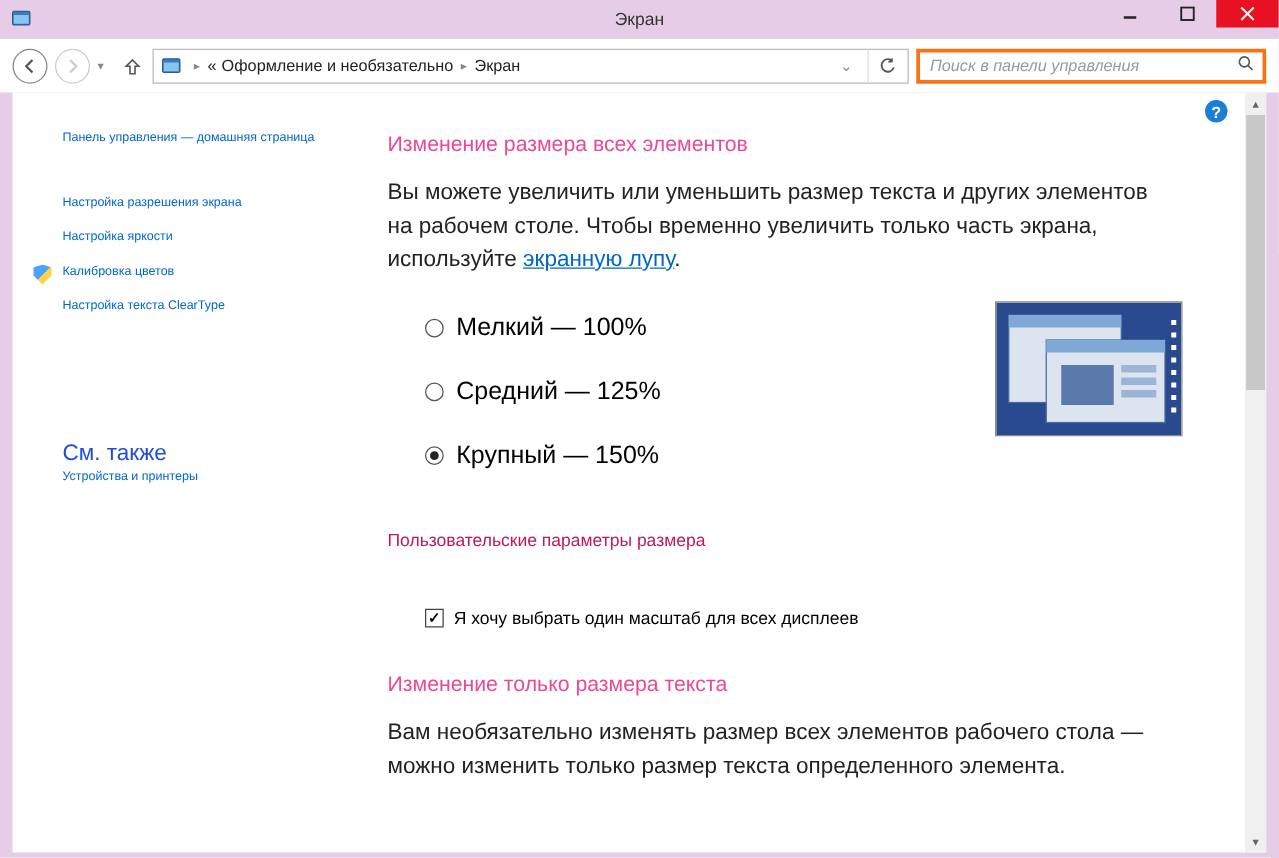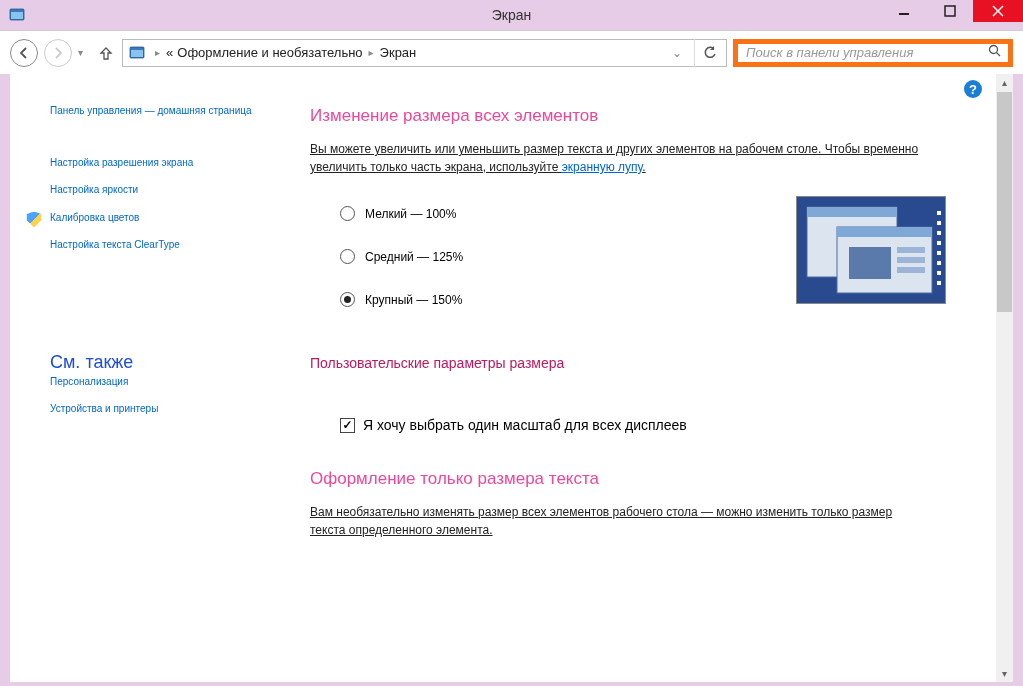--- a/index.html
+++ b/index.html
@@ -71,21 +71,21 @@
   }
   .breadcrumb .bc-icon { width: 22px; height: 22px; display:flex; align-items:center; justify-content:center; margin-left:2px;}
   .breadcrumb .sep { color: #888; font-size: 10px; padding: 0 2px;}
   .bc-dropdown { margin-left: auto; display:flex; align-items:center; gap:8px; padding-right:6px;}
   .refresh-btn {
     width: 30px; height: 28px; display:flex; align-items:center; justify-content:center;
     border-left: 1px solid #ddd; color: #555;
   }
   .search-box {
     width: 280px; height: 28px;
-    border: 5px solid #f97316;
+    border: 3px solid #f97316;
     display: flex; align-items: center;
     padding: 0 6px;
     color: #888;
     font-style: italic;
     position: relative;
   }
   .search-box input {
     flex:1; border:none; outline:none; font-size:13px; color:#222; font-style:italic; background:transparent;
   }
   .search-box input::placeholder { color:#999; font-style:italic; }
@@ -129,31 +129,30 @@
     background:#1b7fd6; color:#fff; font-size:13px; font-weight:bold;
     display:flex; align-items:center; justify-content:center;
   }
   .main h2 {
     color: #ec4899;
     font-size: 17px;
     font-weight: 400;
     margin: 8px 0 14px 0;
   }
   .main p {
-    font-size: 12px;
+    font-size: 18px;
     line-height: 1.5;
     margin: 0 0 12px 0;
     color: #222;
     max-width: 610px;
-    text-decoration: underline;
   }
   .link-inline { color: #0066cc; text-decoration: underline; cursor:pointer; }
   .options-row { display:flex; align-items:flex-start; gap: 30px; margin-top: 20px;}
   .radio-group { padding-left: 30px; padding-top: 10px; }
-  .radio-item { display:flex; align-items:center; gap:10px; margin-bottom: 28px; font-size:12px;}
+  .radio-item { display:flex; align-items:center; gap:10px; margin-bottom: 28px; font-size:20px;}
   .radio-circle {
     width:15px; height:15px; border-radius:50%;
     border:1.5px solid #555; display:flex; align-items:center; justify-content:center;
     flex-shrink:0;
   }
   .radio-circle.checked::after {
     content:""; width:7px; height:7px; border-radius:50%; background:#222;
   }
   .preview-box {
     width: 150px; height: 108px;
@@ -263,21 +262,20 @@
 <div class="content-area">
   <div class="sidebar">
     <div class="sidebar-link">Панель управления — домашняя страница</div>
     <div style="height:24px;"></div>
     <div class="sidebar-link">Настройка разрешения экрана</div>
     <div class="sidebar-link">Настройка яркости</div>
     <div class="sidebar-link with-shield">Калибровка цветов</div>
     <div class="sidebar-link">Настройка текста ClearType</div>
 
     <div class="sidebar-heading" style="margin-top:100px;">См. также</div>
-    <div class="sidebar-link">Персонализация</div>
     <div class="sidebar-link">Устройства и принтеры</div>
   </div>
 
   <div class="main">
     <div class="help-icon">?</div>
     <h2>Изменение размера всех элементов</h2>
     <p>
       <span>Вы можете увеличить или уменьшить размер текста и других элементов на рабочем столе. Чтобы временно увеличить только часть экрана, используйте </span><span class="link-inline">экранную лупу</span><span>.</span>
     </p>
 
@@ -321,21 +319,21 @@
       </div>
     </div>
 
     <div class="custom-link">Пользовательские параметры размера</div>
 
     <div class="checkbox-row">
       <span class="checkbox">✓</span>
       <span>Я хочу выбрать один масштаб для всех дисплеев</span>
     </div>
 
-    <h2 style="margin-top:36px;">Оформление только размера текста</h2>
+    <h2 style="margin-top:36px;">Изменение только размера текста</h2>
     <p>Вам необязательно изменять размер всех элементов рабочего стола — можно изменить только размер текста определенного элемента.</p>
   </div>
 
   <div class="scrollbar">
     <div class="scroll-btn">▴</div>
     <div class="scroll-thumb"></div>
     <div class="scroll-track"></div>
     <div class="scroll-btn">▾</div>
   </div>
 </div>

